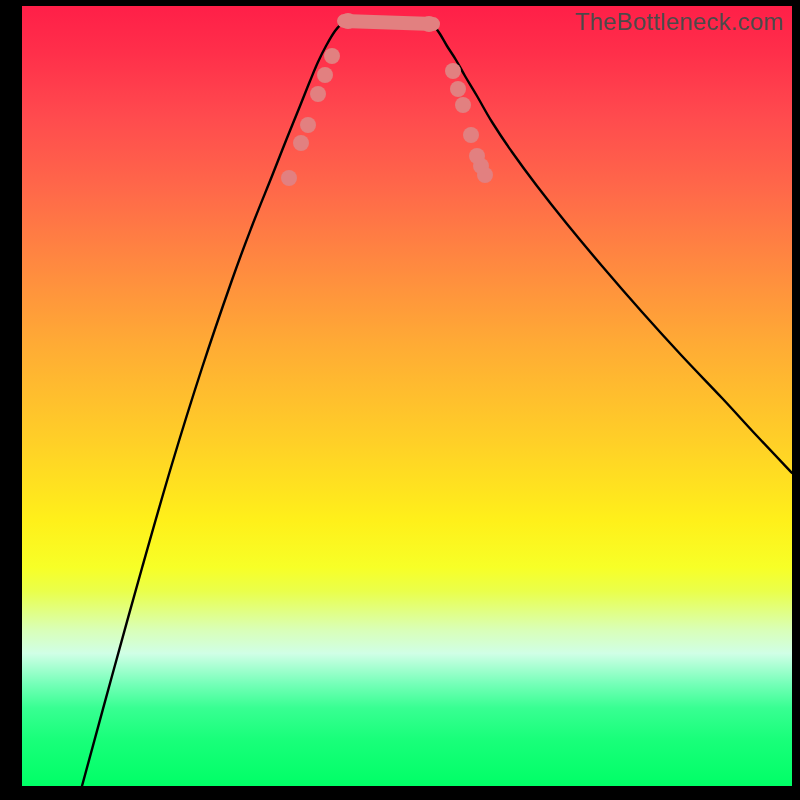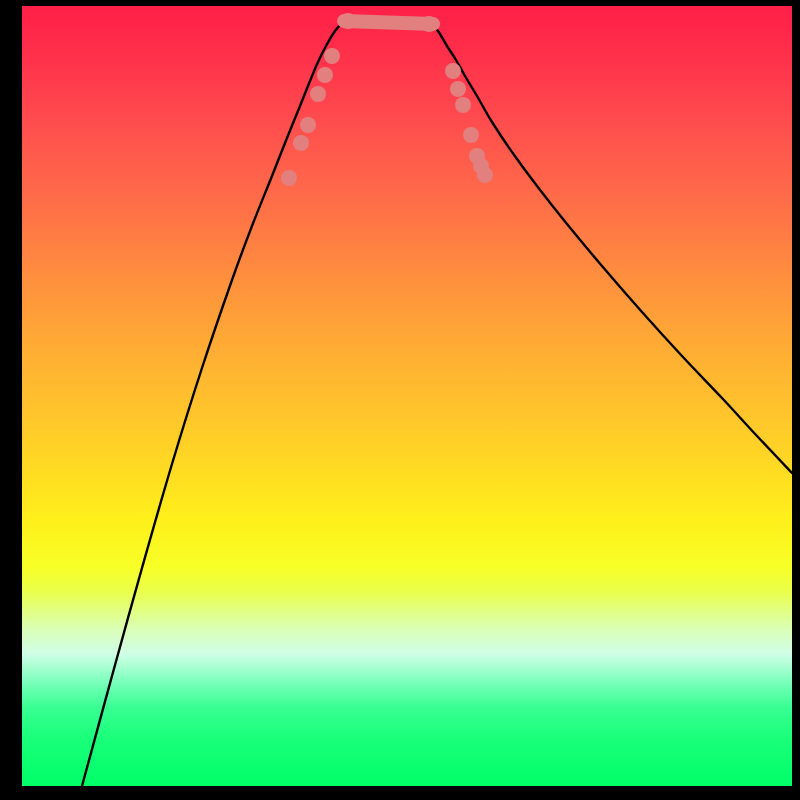--- a/index.html
+++ b/index.html
@@ -100,13 +100,14 @@
           <circle cx="455" cy="150" r="8" class="dot"></circle>
           <circle cx="449" cy="129" r="8" class="dot"></circle>
           <circle cx="441" cy="99" r="8" class="dot"></circle>
           <circle cx="436" cy="83" r="8" class="dot"></circle>
           <circle cx="431" cy="65" r="8" class="dot"></circle>
           <circle cx="326" cy="15" r="8" class="dot"></circle>
           <circle cx="407" cy="18" r="8" class="dot"></circle>
         </g>
     </svg>
   </div>
+  <div class="brand">TheBottleneck.com</div>
 </div>
 
 </body></html>

